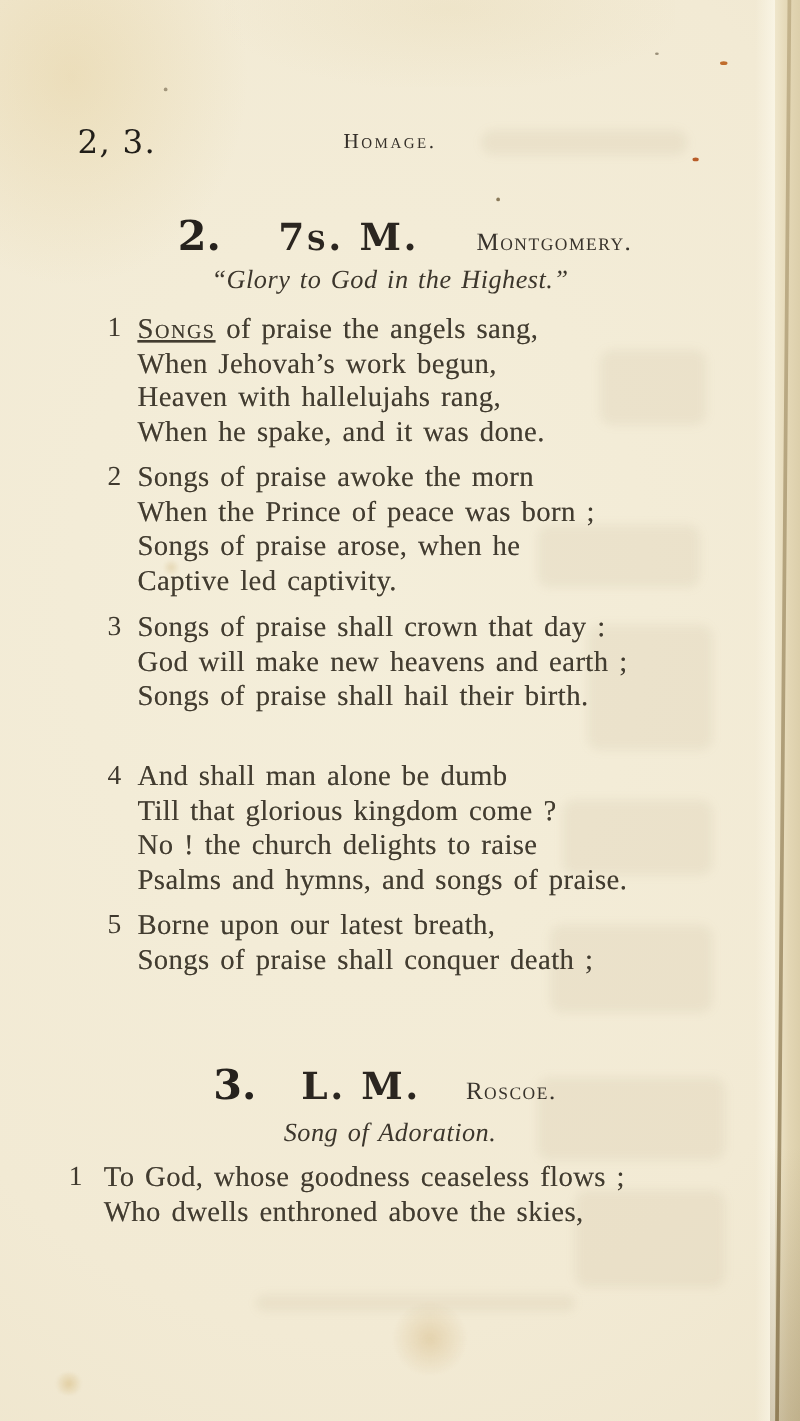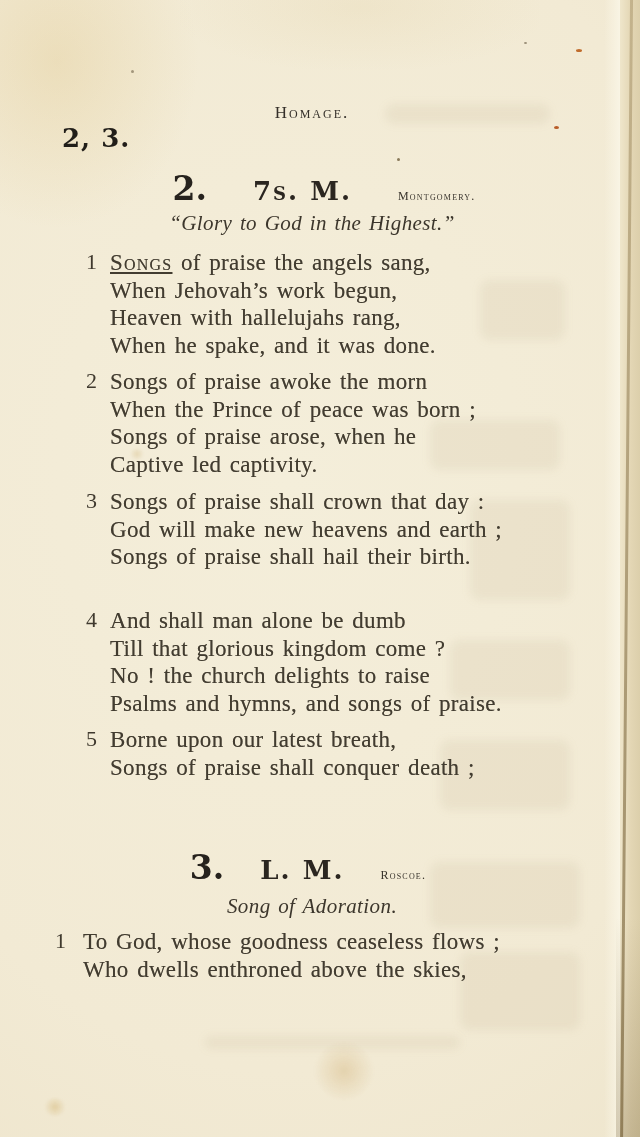--- a/index.html
+++ b/index.html
@@ -23,31 +23,31 @@
   .edge-highlight { position:absolute; top:0; right:20px; width:16px; height:100%;
     background: linear-gradient(to right, rgba(252,248,234,0), rgba(250,246,231,.85)); }
   .edge-line { position:absolute; left:620px; top:-10px; width:3px; height:1160px;
     background: linear-gradient(to bottom, rgba(165,145,102,.50), rgba(132,112,72,.78));
     transform: rotate(0.5deg); transform-origin: bottom center; border-radius:2px; }
   .corner-shade { position:absolute; right:0; bottom:0; width:24px; height:220px;
     background: linear-gradient(to bottom, rgba(118,98,58,0), rgba(118,98,58,.28)); }
   
   .running-head { position:absolute; left:0; top:99px; width:640px; height:30px; }
   .corner-num { position:absolute; left:62px; top:0;
-    font-family:"DejaVu Serif", serif; font-weight:700; font-size:26px; color:#211e19; letter-spacing:1px;margin-top:24px; }
+    font-family:"DejaVu Serif", serif; font-weight:400; font-size:26px; color:#211e19; letter-spacing:1px; }
   .running-title { position:absolute; left:0; right:0; top:4px; text-align:center; transform:translateX(-8px);
     font-variant:small-caps; font-size:17px; letter-spacing:2px; color:#35302a; }
   
   .hymn-head { position:absolute; left:0; width:640px; display:flex; justify-content:center; align-items:baseline; }
   .hymn-head.h2 { gap:46px; transform:translateX(4px); }
   .hymn-head.h3 { gap:36px; transform:translateX(-12px); }
   .hnum { font-family:"DejaVu Serif", serif; font-weight:700; font-size:33px; color:#26221d; }
-  .hmeter { font-family:"DejaVu Serif", serif; font-weight:700; font-size:26px; font-variant:small-caps;
+  .hmeter { font-family:"DejaVu Serif", serif; font-weight:700; font-size:30px; font-variant:small-caps;
     letter-spacing:2px; color:#2b2620; }
-  .hauthor { font-variant:small-caps; font-size:12px; letter-spacing:1.2px; color:#38332c; }
+  .hauthor { font-variant:small-caps; font-size:20px; letter-spacing:1.2px; color:#38332c; }
   .subtitle { position:absolute; left:0; width:640px; text-align:center; transform:translateX(-8px);
     font-style:italic; font-size:21px; color:#3c362c; letter-spacing:.4px; word-spacing:2px; }
   
   .verse { position:absolute; display:flex; }
   .verse.hy2 { left:86px; }
   .verse.hy3 { left:55px; }
   .vnum { width:24px; font-size:22px; color:#3f392e; }
   .verse.hy3 .vnum { width:28px; }
   .vlines { }
   .vline { font-size:23px; line-height:27.5px; letter-spacing:.3px; word-spacing:2.5px;

